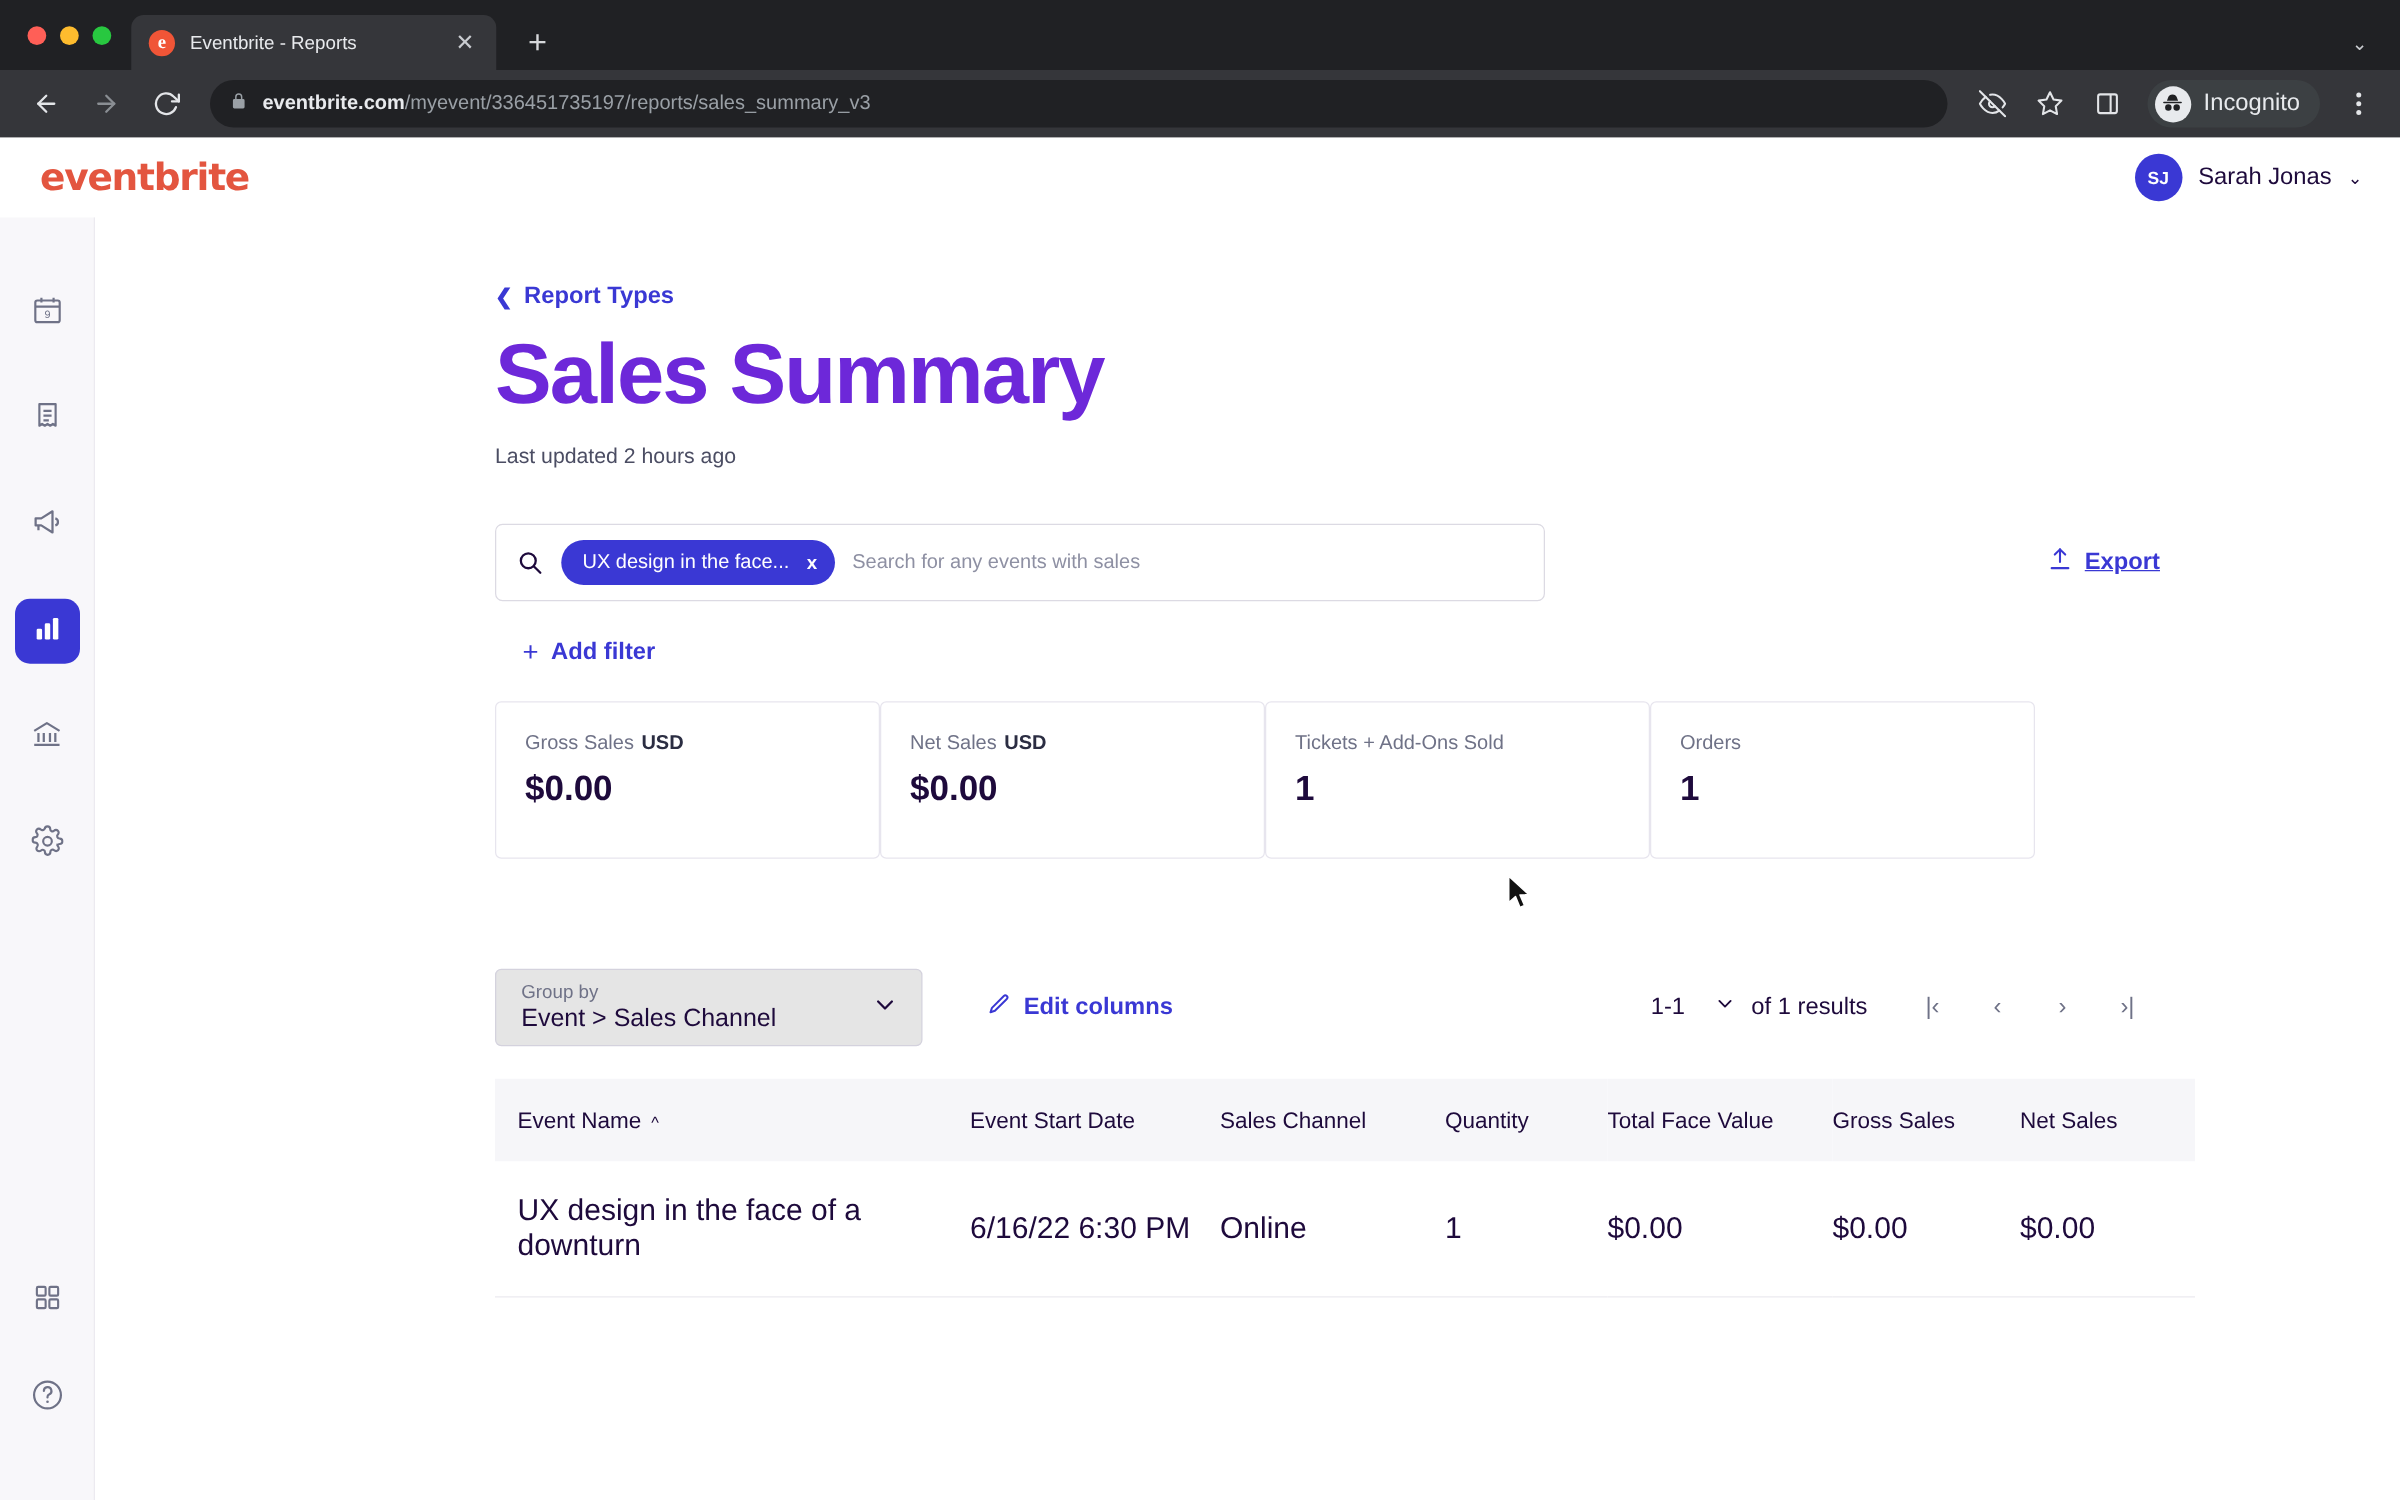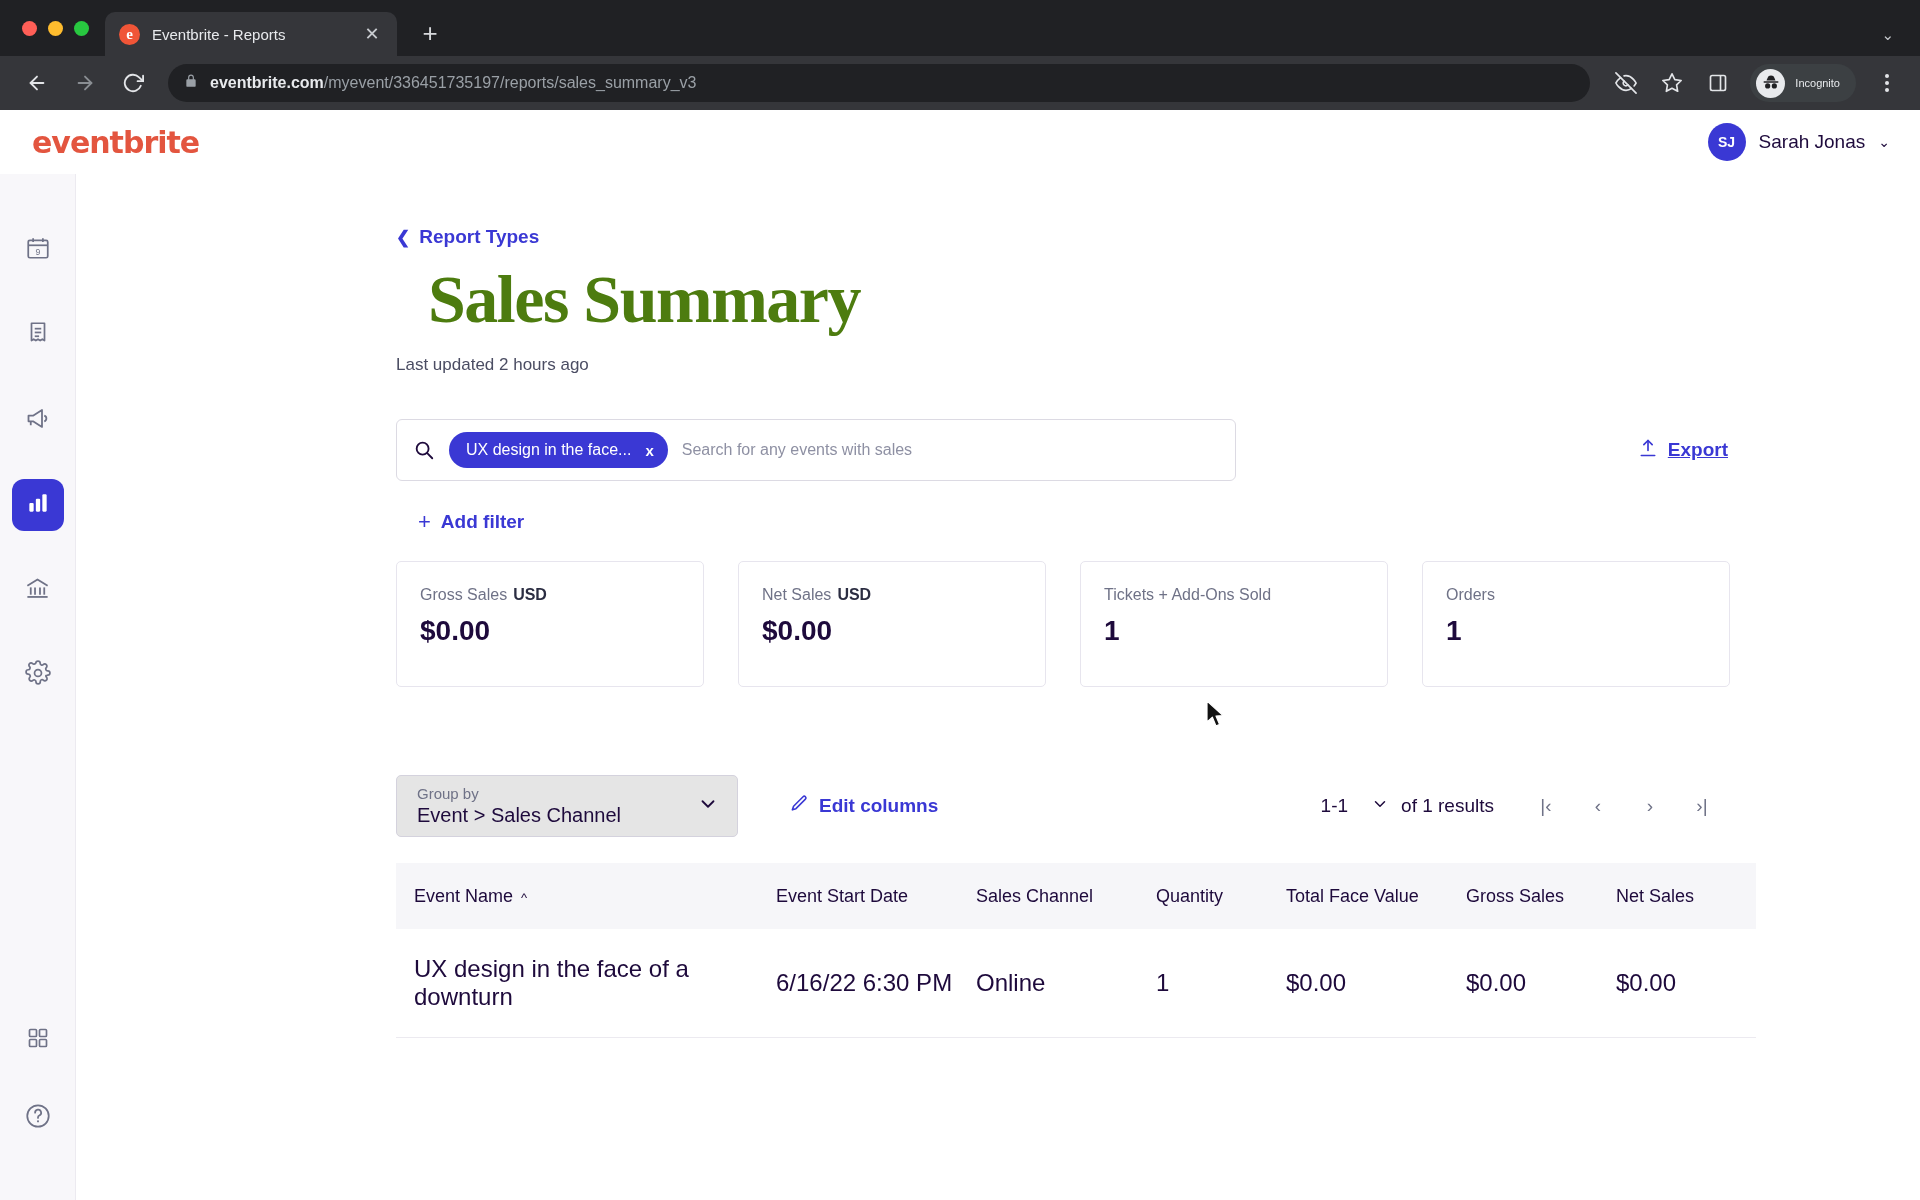--- a/index.html
+++ b/index.html
@@ -49,21 +49,21 @@
   .lock { color:#9aa0a6; }
   .url { font-size:16px; white-space:nowrap; overflow:hidden; }
   .url .host { color:#e8eaed; font-weight:700; }
   .url .path { color:#9aa0a6; }
   .tb-icon { width: 40px; height:40px; display:flex; align-items:center; justify-content:center; color:#e3e5e8; }
   .incognito-pill {
     height: 38px; background:#3c4043; border-radius:19px; display:flex; align-items:center;
     gap:10px; padding: 0 16px 0 6px; margin-left: 6px;
   }
   .incog-av { width:29px; height:29px; border-radius:50%; background:#e8eaed; display:flex; align-items:center; justify-content:center; }
-  .incognito-label { color:#e8eaed; font-size:11px; }
+  .incognito-label { color:#e8eaed; font-size:19px; }
   .kebab { width: 34px; display:flex; flex-direction:column; align-items:center; gap:3px; margin-left:8px; }
   .kebab i { width:4px; height:4px; border-radius:50%; background:#e3e5e8; display:block; }
 
   
   .viewport { flex: 1; background:#fff; display:flex; flex-direction:column; overflow:hidden; position:relative; }
 
   .topnav {
     height: 64px; background:#fff; display:flex; align-items:center;
     justify-content:space-between; padding: 0 30px 0 32px; flex: 0 0 64px;
   }
@@ -92,43 +92,43 @@
   .side-bottom { padding-bottom: 30px; display:flex; flex-direction:column; align-items:center; }
   .side-bottom .side-item { margin-bottom: 26px; }
 
   .content { flex:1; overflow:hidden; padding: 52px 0 0 320px; }
   .inner { width: 1360px; }
 
   .backlink { display:flex; align-items:center; gap:9px; color:#3a38d4; font-size:19px; font-weight:700; margin-bottom: 16px; }
   .backlink .bk { font-size:17px; }
 
   h1.page-title {
-    font-size: 68px; line-height: 1.05; color:#4d7c0f; letter-spacing:-1.5px;
-    font-weight:700; font-family:Liberation Serif, serif; margin-bottom: 20px; margin-left: 32px;
+    font-size: 68px; line-height: 1.05; color:#6d28d9; letter-spacing:-1.5px;
+    font-weight:700; font-family:Liberation Sans, sans-serif; margin-bottom: 20px;
   }
   .subtle { font-size:17px; color:#4b4d63; margin-bottom: 44px; }
 
   .searchrow { display:flex; align-items:center; justify-content:space-between; }
   .searchbox {
     width: 840px; height: 62px; border:1px solid #dcdae3; border-radius:6px;
     display:flex; align-items:center; gap: 14px; padding: 0 16px; background:#fff;
   }
   .search-icon { color:#1e0a3c; display:flex; }
   .chip {
     height: 36px; background:#3a38d4; border-radius:18px; color:#fff;
     display:flex; align-items:center; gap:14px; padding: 0 14px 0 17px; font-size:16px; white-space:nowrap;
   }
   .chip-x { font-size:15px; font-weight:700; cursor:pointer; }
   .search-ph { color:#8e90a3; font-size:16px; }
   .export { display:flex; align-items:center; gap:10px; color:#3a38d4; font-size:19px; font-weight:700; margin-right: 28px; text-decoration: underline; }
 
   .addfilter { display:flex; align-items:center; gap:10px; color:#3a38d4; font-size:19px; font-weight:700; margin: 30px 0 0 22px; }
   .addfilter .plus { font-size:22px; font-weight:400; line-height:1; }
 
-  .cards { display:flex; gap: 34px; margin-top: 28px; }
+  .cards { display:flex; margin-top: 28px; }
   .card {
     width: 308px; height: 126px; border:1px solid #e7e5ee; border-radius:5px;
     padding: 24px 0 0 23px; background:#fff;
   }
   .card-label { font-size:16px; color:#6f7287; margin-bottom: 11px; }
   .card-label b { color:#2b2d42; font-weight:700; margin-left:6px; }
   .card-value { font-size:28px; font-weight:700; color:#1e0a3c; }
 
   .tablebar { display:flex; align-items:center; margin-top: 88px; }
   .groupby {

